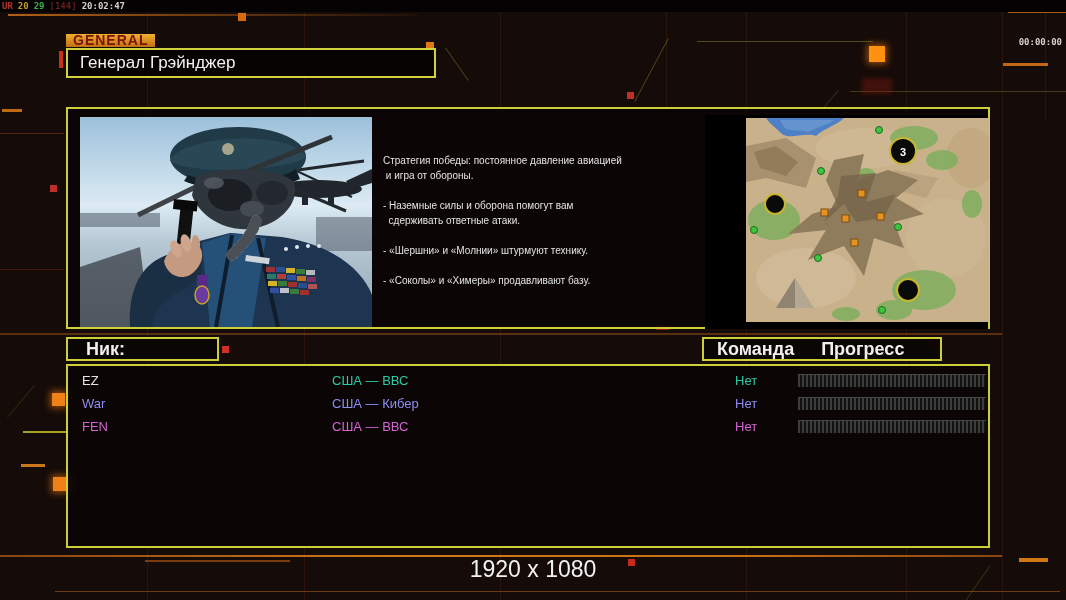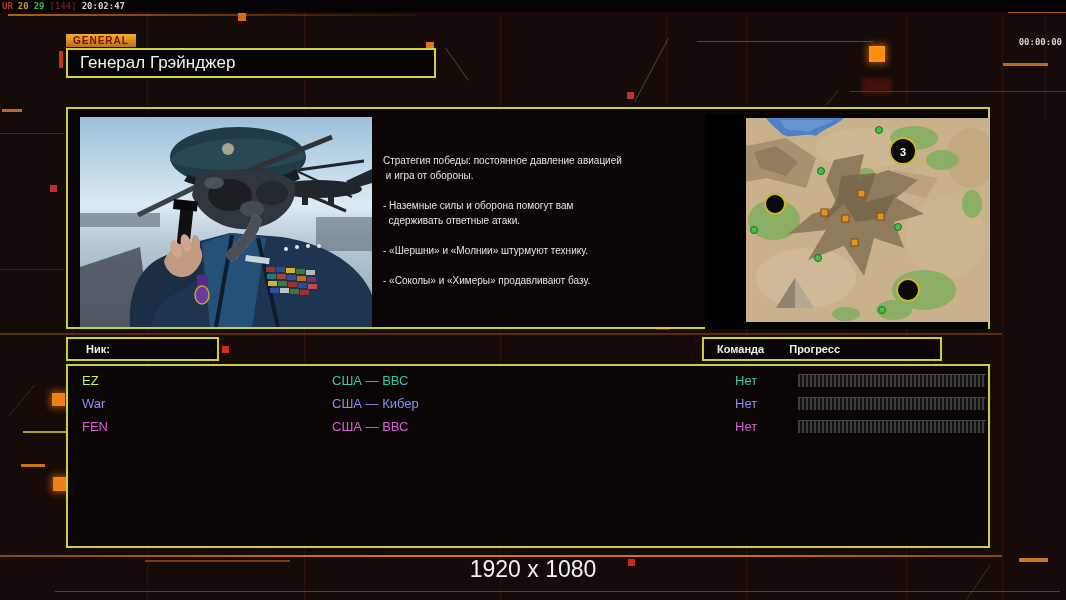--- a/index.html
+++ b/index.html
@@ -17,33 +17,33 @@
   .statusbar .timer{position:absolute;right:4px;top:0;color:#d8d4cc;margin-top:36px;}
   .statusbar .stats{position:absolute;left:2px;top:0;}
   
   .ln{position:absolute;}
   .sq{position:absolute;}
   .glow{box-shadow:0 0 7px 2px rgba(255,130,20,.55);}
   .vline{position:absolute;width:1px;background:rgba(150,60,32,.18);}
   .diag{position:absolute;width:1px;background:rgba(160,150,50,.4);transform-origin:top left;}
   
   .tab{left:66px;top:34px;height:13px;padding:0 7px;line-height:13px;
-    background:linear-gradient(#f0b030,#c07014);color:#7a1400;font-size:10px;font-weight:bold;letter-spacing:1px;}
+    background:linear-gradient(#f0b030,#c07014);color:#7a1400;font-size:14px;font-weight:bold;letter-spacing:1px;}
   .titlebox{left:66px;top:48px;width:370px;height:30px;border:2px solid #d2d23e;background:rgba(6,3,3,.92);
     box-sizing:border-box;display:flex;align-items:center;}
   .titlebox span{color:#f2f2f2;font-size:17px;padding-left:12px;}
   .panel{border:2px solid #cdcf38;background:rgba(10,6,4,.88);box-sizing:border-box;}
   .mainpanel{left:66px;top:107px;width:924px;height:222px;}
   .portrait{left:12px;top:8px;width:292px;height:210px;overflow:hidden;}
   .briefing{left:315px;top:44px;width:330px;color:#e4e4e4;font-size:10px;line-height:15px;white-space:pre-wrap;}
   .minimappanel{left:637px;top:6px;width:283px;height:214px;background:#000;}
   .mapimg{left:41px;top:3px;width:243px;height:204px;}
   
   .hbox{position:absolute;top:337px;height:24px;border:2px solid #cdcf38;background:rgba(8,5,3,.9);
-    box-sizing:border-box;color:#efefef;font-size:11px;font-weight:bold;line-height:20px;}
+    box-sizing:border-box;color:#efefef;font-size:18px;font-weight:bold;line-height:20px;}
   .listpanel{left:66px;top:364px;width:924px;height:184px;}
   .prow{position:absolute;left:0;width:920px;height:22px;font-size:13px;line-height:22px;}
   .prow .nick{position:absolute;left:14px;}
   .prow .gen{position:absolute;left:264px;}
   .prow .team{position:absolute;left:667px;}
   .prow .bar{position:absolute;left:730px;top:4px;width:188px;height:12px;
     background:repeating-linear-gradient(90deg,#3d3d3d 0 2px,#111 2px 4px);
     border-top:1px solid #474747;}
   
   .resline{left:0;top:555px;width:1002px;height:2px;background:linear-gradient(90deg,#8a4510,#d4791a 40%,#c86e16 75%,#8a4510);}
@@ -272,21 +272,21 @@
   <div class="hbox" style="left:66px;width:153px;">
     <span style="padding-left:18px;">Ник:</span>
   </div>
   <div class="hbox" style="left:702px;width:240px;">
     <span style="padding-left:13px;">Команда</span>
     <span style="padding-left:22px;">Прогресс</span>
   </div>
 
   <div class="abs panel listpanel">
     <div class="prow" style="top:4px;">
-      <span class="nick" style="color: #bef264;">EZ</span>
+      <span class="nick" style="color: #e5e5e5;">EZ</span>
       <span class="gen" style="color: rgb(47, 201, 166);">США — ВВС</span>
       <span class="team" style="color: rgb(47, 201, 166);">Нет</span>
       <span class="bar"></span>
     </div>
     <div class="prow" style="top:27px;">
       <span class="nick" style="color: rgb(141, 141, 242);">War</span>
       <span class="gen" style="color: rgb(141, 141, 242);">США — Кибер</span>
       <span class="team" style="color: rgb(141, 141, 242);">Нет</span>
       <span class="bar"></span>
     </div>

